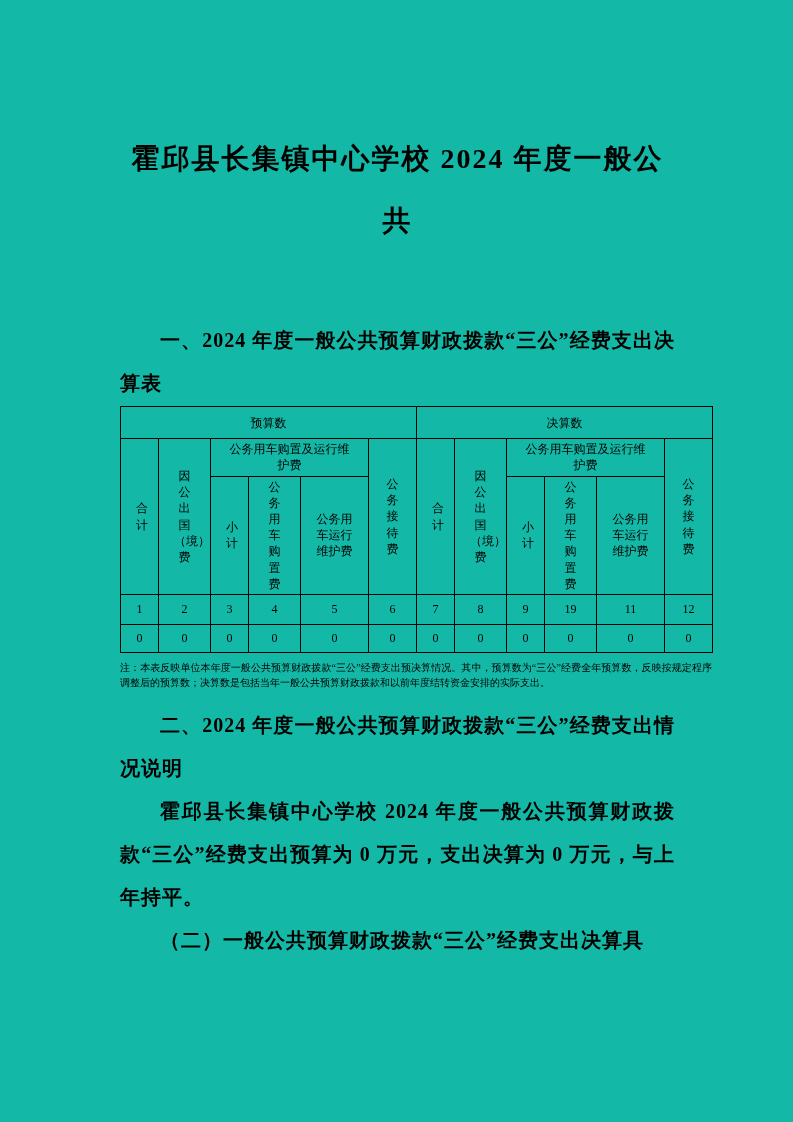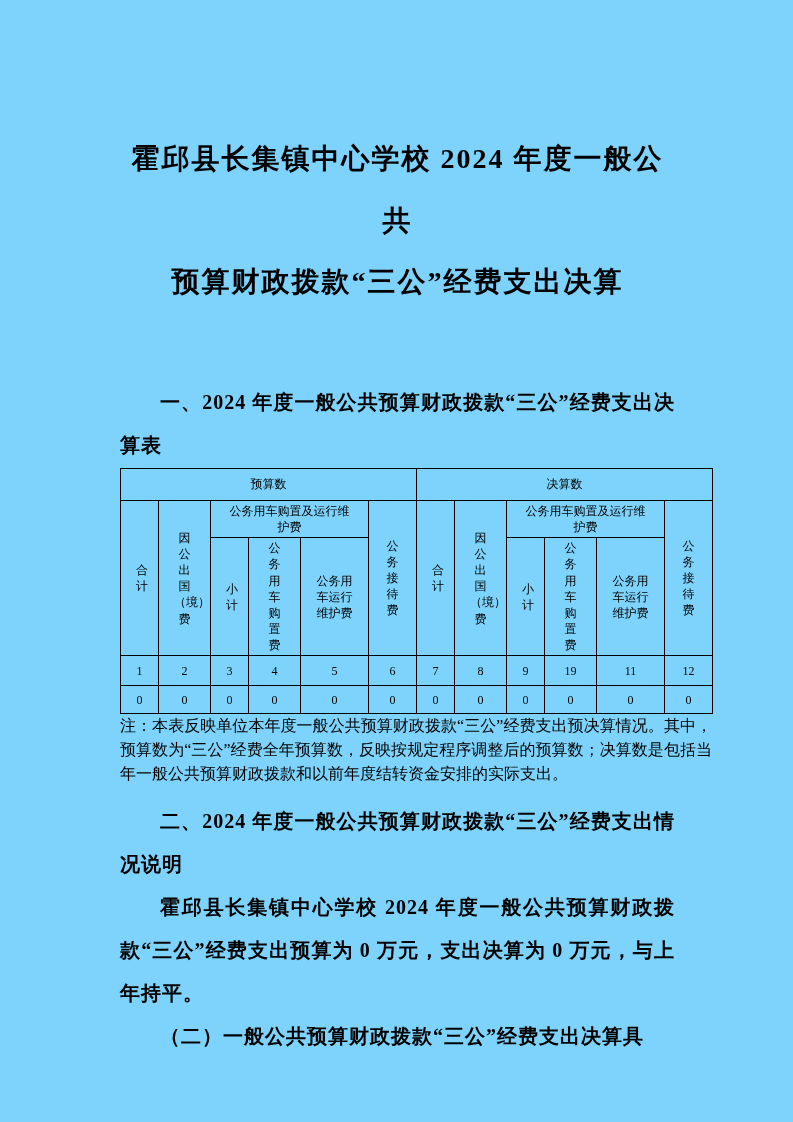--- a/index.html
+++ b/index.html
@@ -1,18 +1,18 @@
 <!DOCTYPE html>
 <html><head>
 <meta charset="utf-8">
 <style>
   * { margin:0; padding:0; box-sizing:border-box; }
   html,body { background:#ffffff; }
   .page {
-    width:793px; height:1122px; background:#7dd3fc; color:#000000;
+    width:793px; height:1122px; background:#14b8a6; color:#000000;
     position:relative; overflow:hidden; margin:0 auto;
     font-family:"Liberation Serif","DejaVu Serif",serif;
   }
   .content { padding:128px 118px 0 120px; }
   .doc-title {
     text-align:center; font-weight:bold; font-size:28px;
     line-height:2.2; letter-spacing:2px;
   }
   .body-text { font-size:20px; line-height:2.15; letter-spacing:1px; text-align:justify;font-weight:bold; }
   .indent { text-indent:2em; }
@@ -28,32 +28,31 @@
     border:1px solid #000; padding:2px 15px; vertical-align:middle;
     line-height:1.35; word-break:break-all;
   }
   .c-total { width:38px; } .c-abroad { width:52px; } .c-sub { width:38px; }
   .c-purchase { width:52px; } .c-maint { width:68px; } .c-recep { width:48px; }
   tr.r-group td { height:32px; }
   tr.r-head1 td { height:34px; }
   tr.r-head2 td { height:42px; }
   tr.r-index td { height:30px; }
   tr.r-values td { height:28px; }
-  .table-note { font-size:16px; line-height:1.5; letter-spacing:0; text-align:justify; }
+  .table-note { font-size:10px; line-height:1.5; letter-spacing:0; text-align:justify; margin-top:7px; }
   .section-2 { margin-top:14px; }
 </style>
 </head>
 <body>
 
 <div class="page">
   <div class="content">
 
     <div class="doc-title">
       <div>霍邱县长集镇中心学校 2024 年度一般公共</div>
-      <div>预算财政拨款“三公”经费支出决算</div>
     </div>
 
     <div class="body-text indent bold section-1">一、2024 年度一般公共预算财政拨款“三公”经费支出决算表</div>
 
 
     <table class="budget">
       <colgroup>
         <col class="c-total">
           <col class="c-abroad">
           <col class="c-sub">

